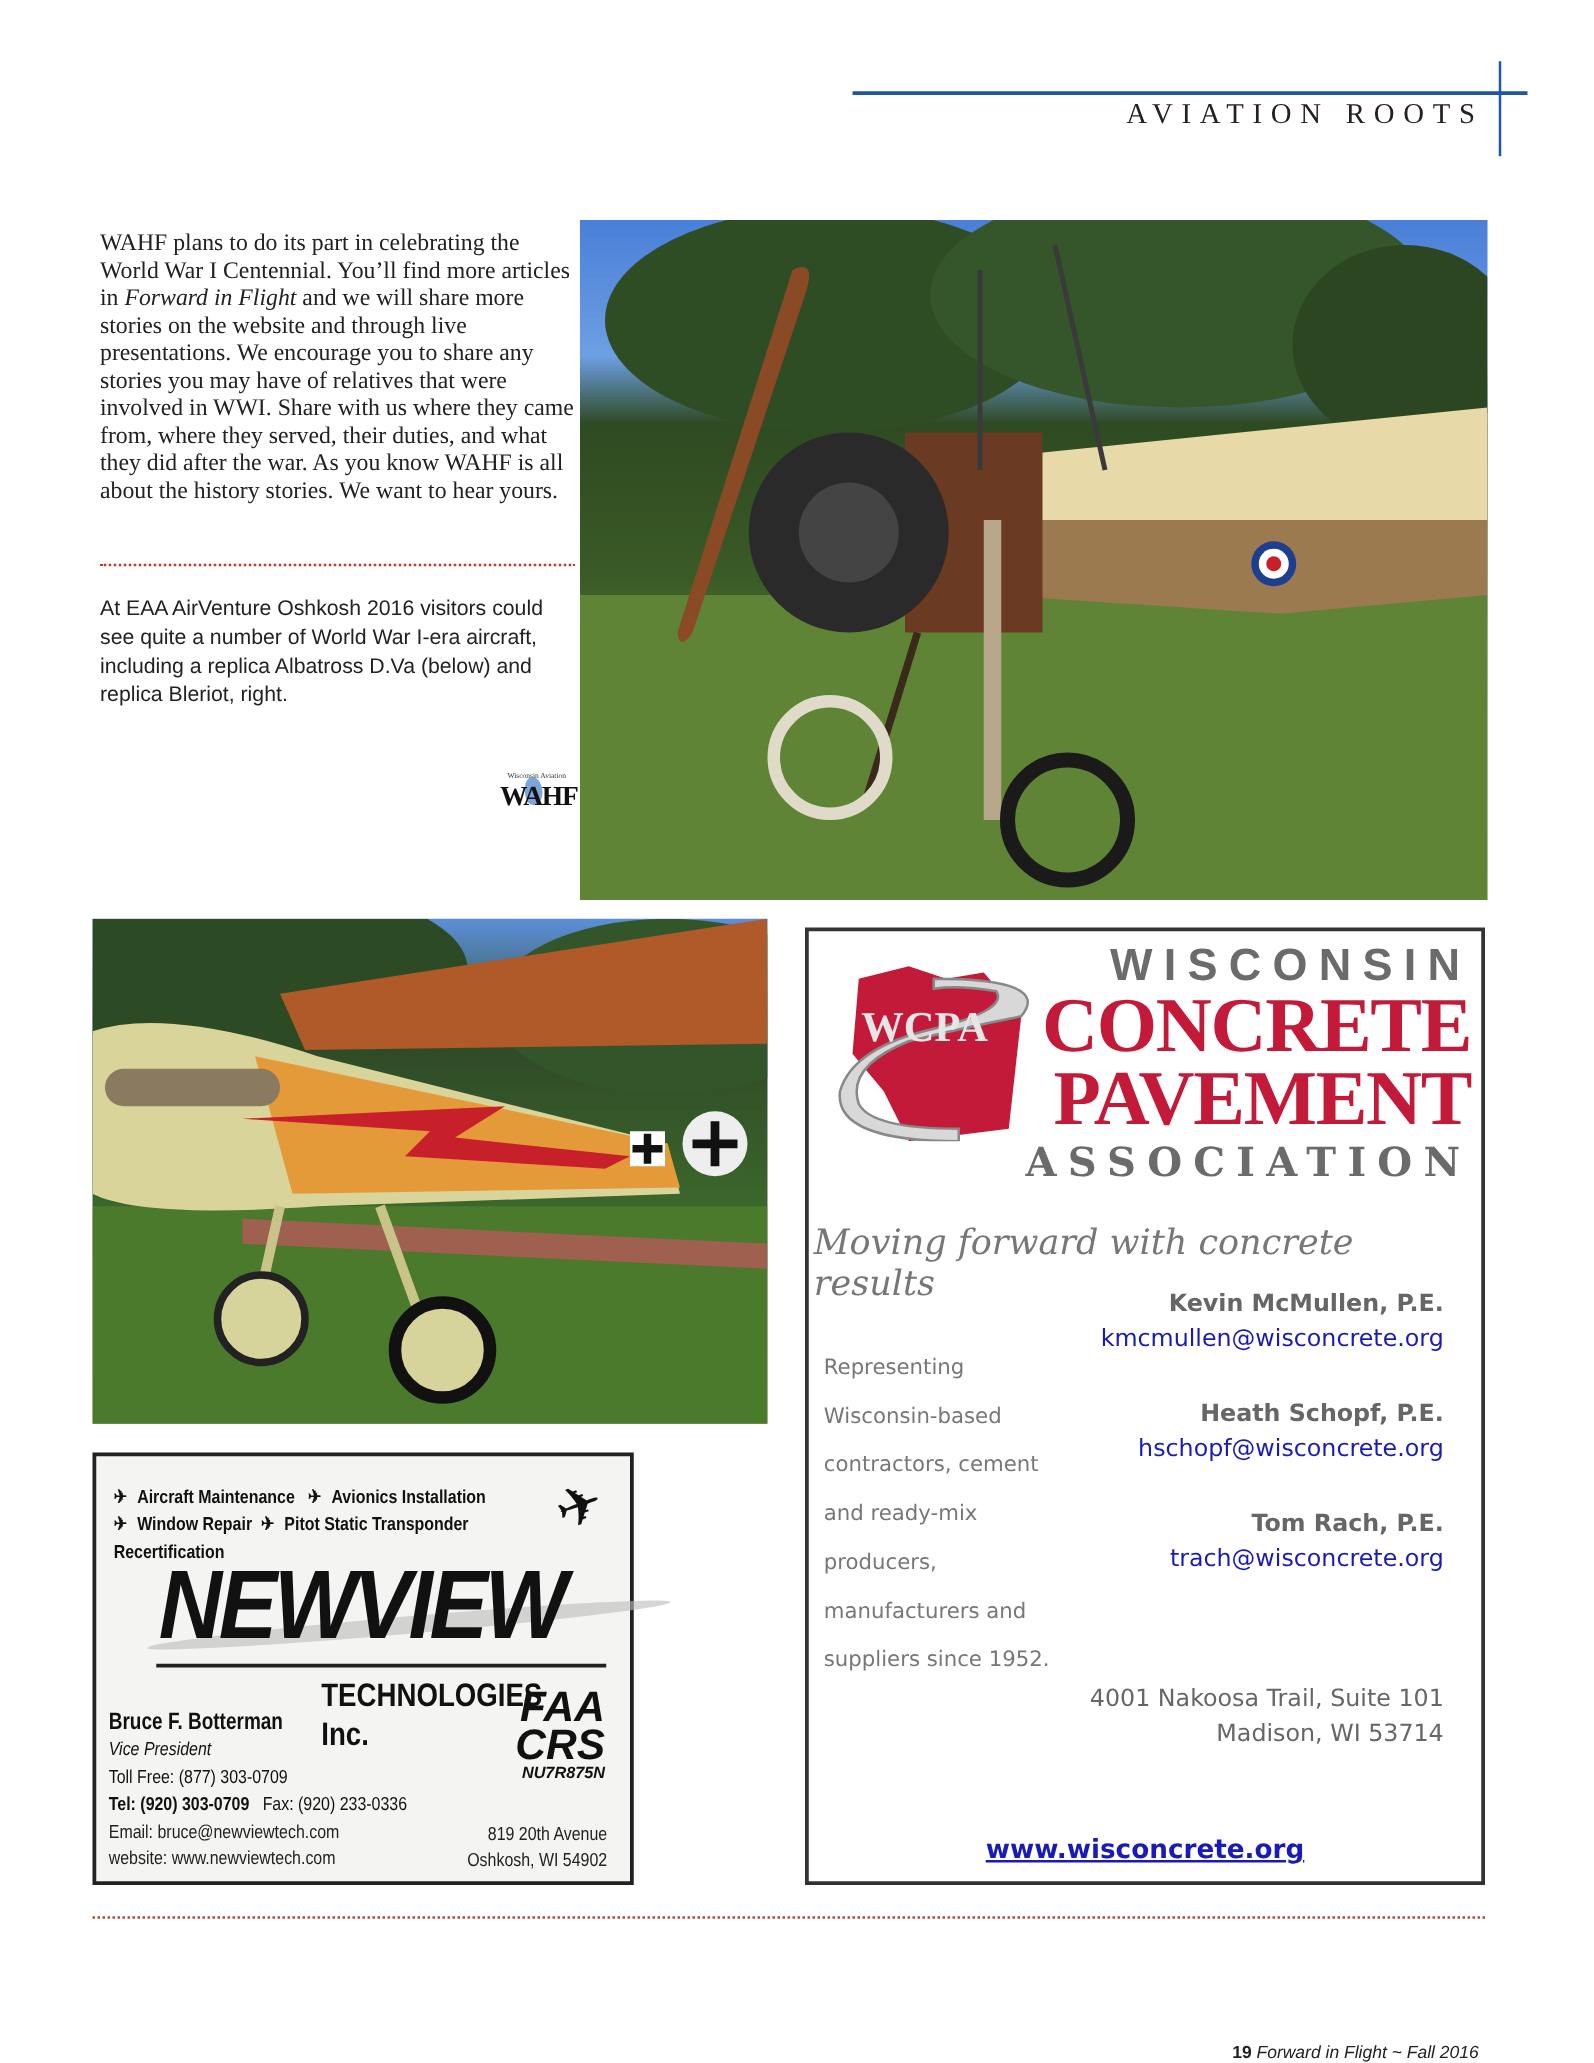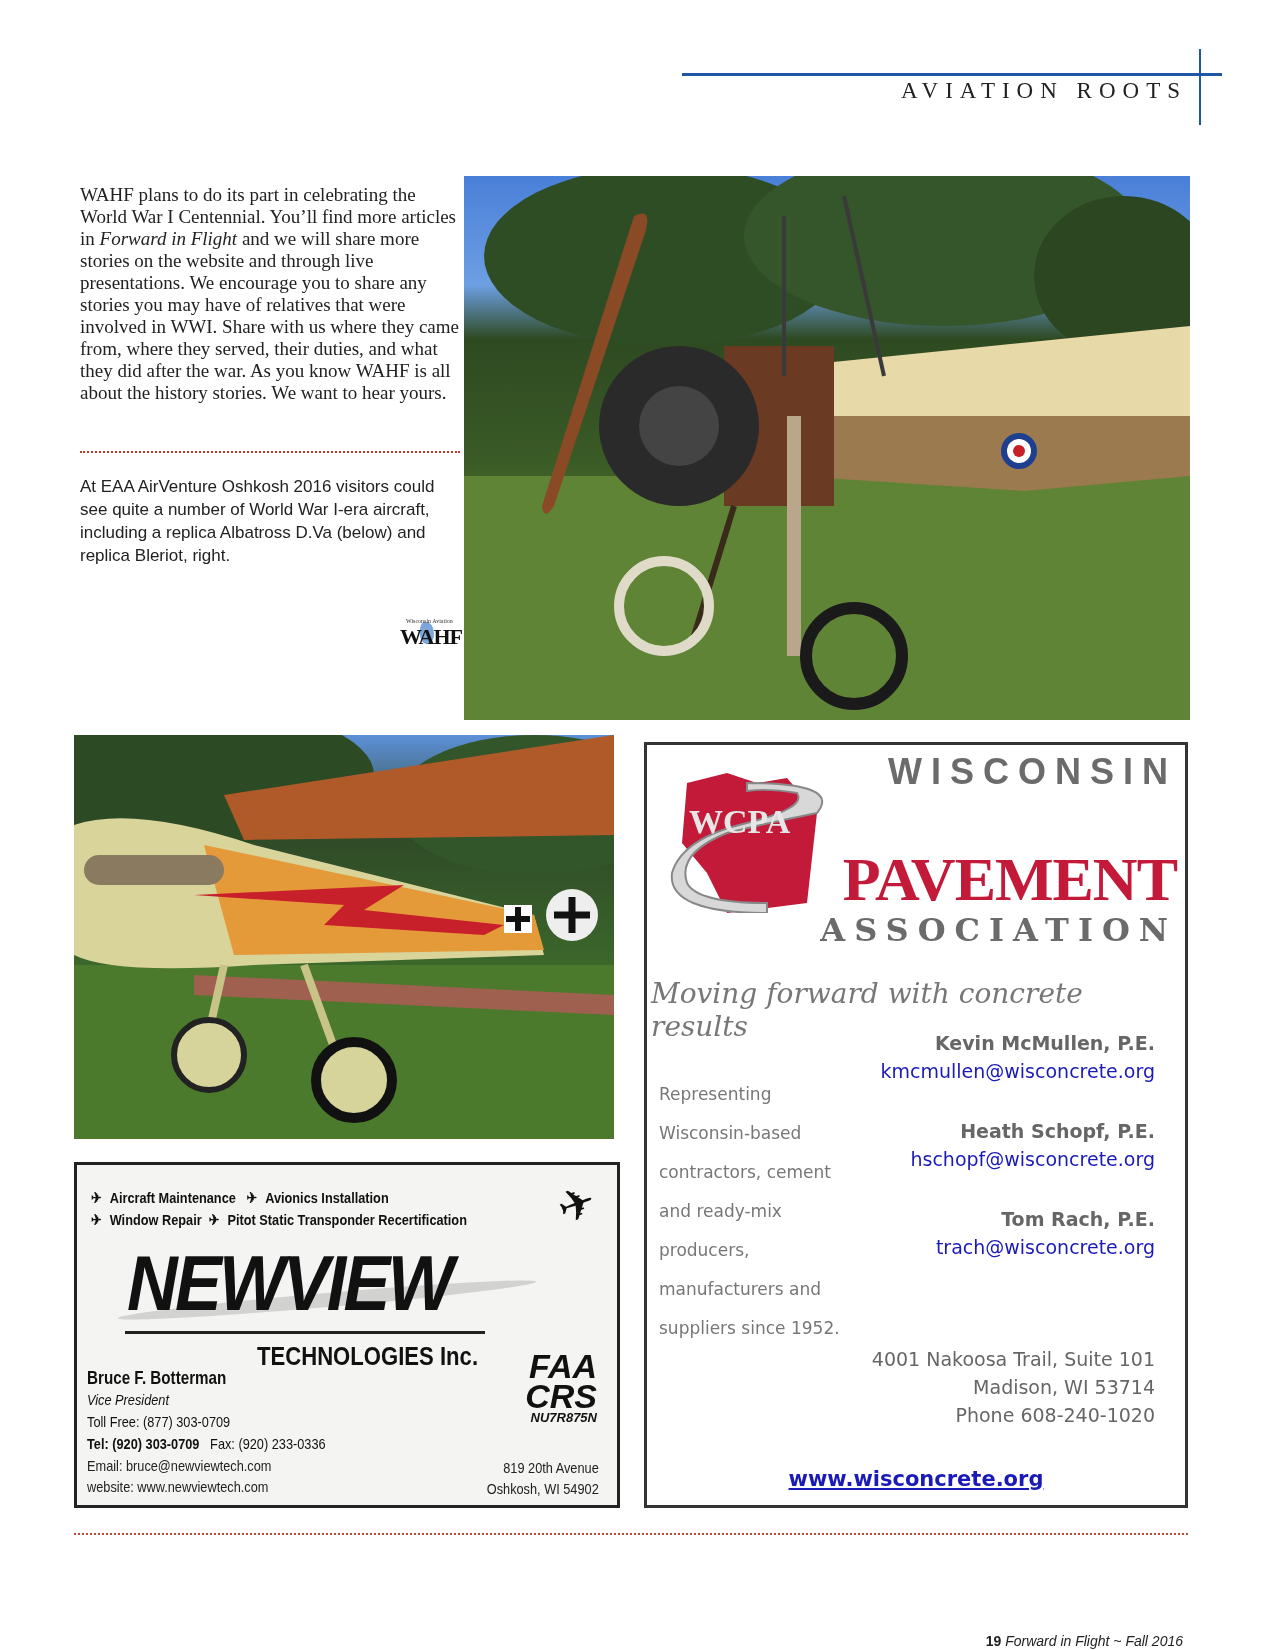--- a/index.html
+++ b/index.html
@@ -16,21 +16,21 @@
   
   .wahf{position:absolute;left:400px;top:618px;width:65px;height:38px;}
   .wahf .small{font-size:6px;color:#333;position:absolute;left:6px;top:0;}
   .wahf .big{font-family:"Liberation Serif",serif;font-weight:bold;font-size:22px;color:#111;position:absolute;left:0;top:6px;letter-spacing:-1px;}
   .wahf .blob{position:absolute;left:20px;top:4px;width:14px;height:22px;background:#5b8fd1;border-radius:40% 60% 50% 50%;opacity:.8;}
   
   .photo{position:absolute;overflow:hidden;}
   .photo-bleriot{left:464px;top:176px;width:726px;height:544px;background:linear-gradient(180deg,#4a7fd8 0%,#6d9fe3 20%,#2e4a22 30%,#3a5a26 52%,#5c7d34 70%,#6f8f3a 100%);}
   .photo-albatross{left:74px;top:735px;width:540px;height:404px;background:linear-gradient(180deg,#5c8fd8 0%,#2f4a27 25%,#3d6a2c 60%,#4f7a2e 100%);}
   
-  .ad-newview{position:absolute;left:74px;top:1162px;width:546px;height:346px;border:3px solid #222;background:#f4f4f2;box-sizing:border-box;font-family:"Liberation Sans",sans-serif;}
+  .ad-newview{position:absolute;left:74px;top:1162px;width:433px;height:346px;border:3px solid #222;background:#f4f4f2;box-sizing:border-box;font-family:"Liberation Sans",sans-serif;}
   .ad-wcpa{position:absolute;left:644px;top:742px;width:544px;height:766px;border:3px solid #333;background:#fff;box-sizing:border-box;font-family:"DejaVu Sans",sans-serif;}
   .footer-line{position:absolute;left:74px;top:1533px;width:1114px;border-top:2px dotted #b84a3a;}
   .footer{position:absolute;right:92px;top:1633px;font-family:"Liberation Sans",sans-serif;font-size:14px;color:#222;}
   .footer b{font-weight:bold;}
   .footer i{font-style:italic;}
 
   
   .nv-services{position:absolute;left:14px;top:22px;font-weight:bold;font-size:15px;color:#111;line-height:22px;transform:scaleX(.85);transform-origin:left top;}
   .nv-services span.jet{display:inline-block;width:22px;}
   .nv-jet-big{position:absolute;right:22px;top:14px;font-size:44px;color:#111;transform:rotate(-20deg);}
@@ -177,20 +177,21 @@
   </div>
 </div>
 
 <div class="ad-wcpa">
   <svg class="wc-shape" viewBox="0 0 160 150">
     <path d="M20 20 L60 10 L90 20 L120 15 L150 50 L140 140 L60 150 L40 110 L15 80 Z" fill="#c41a3a"></path>
     <path d="M80 20 Q175 20 150 50 Q100 60 60 70 Q10 90 20 120 Q30 140 100 140 L100 150 Q0 150 5 110 Q15 75 80 60 Q140 45 130 30 Q100 25 80 28 Z" fill="#d8d8d8" stroke="#888" stroke-width="2"></path>
     <text x="22" y="70" font-family="Liberation Serif, serif" font-weight="bold" font-size="34" fill="#e6e6e6">WCPA</text>
   </svg>
   <div class="wc-wisconsin">WISCONSIN</div>
+  <div class="wc-concrete">CONCRETE</div>
   <div class="wc-pavement">PAVEMENT</div>
   <div class="wc-assoc">ASSOCIATION</div>
   <div class="wc-tagline">Moving forward with concrete results</div>
   <div class="wc-rep">
     <div>Representing</div>
     <div>Wisconsin-based</div>
     <div>contractors, cement</div>
     <div>and ready-mix</div>
     <div>producers,</div>
     <div>manufacturers and</div>
@@ -200,19 +201,18 @@
     <div class="wc-person">Kevin McMullen, P.E.</div>
     <a class="wc-email">kmcmullen@wisconcrete.org</a>
     <div class="wc-person">Heath Schopf, P.E.</div>
     <a class="wc-email">hschopf@wisconcrete.org</a>
     <div class="wc-person">Tom Rach, P.E.</div>
     <a class="wc-email">trach@wisconcrete.org</a>
   </div>
   <div class="wc-address">
     <div>4001 Nakoosa Trail, Suite 101</div>
     <div>Madison, WI 53714</div>
-    <div>Phone 608-240-1020</div>
   </div>
   <a class="wc-url">www.wisconcrete.org</a>
 </div>
 
 <div class="footer-line"></div>
 <div class="footer"><b>19</b> <i>Forward in Flight ~ Fall 2016</i></div>
 
 </body></html>

